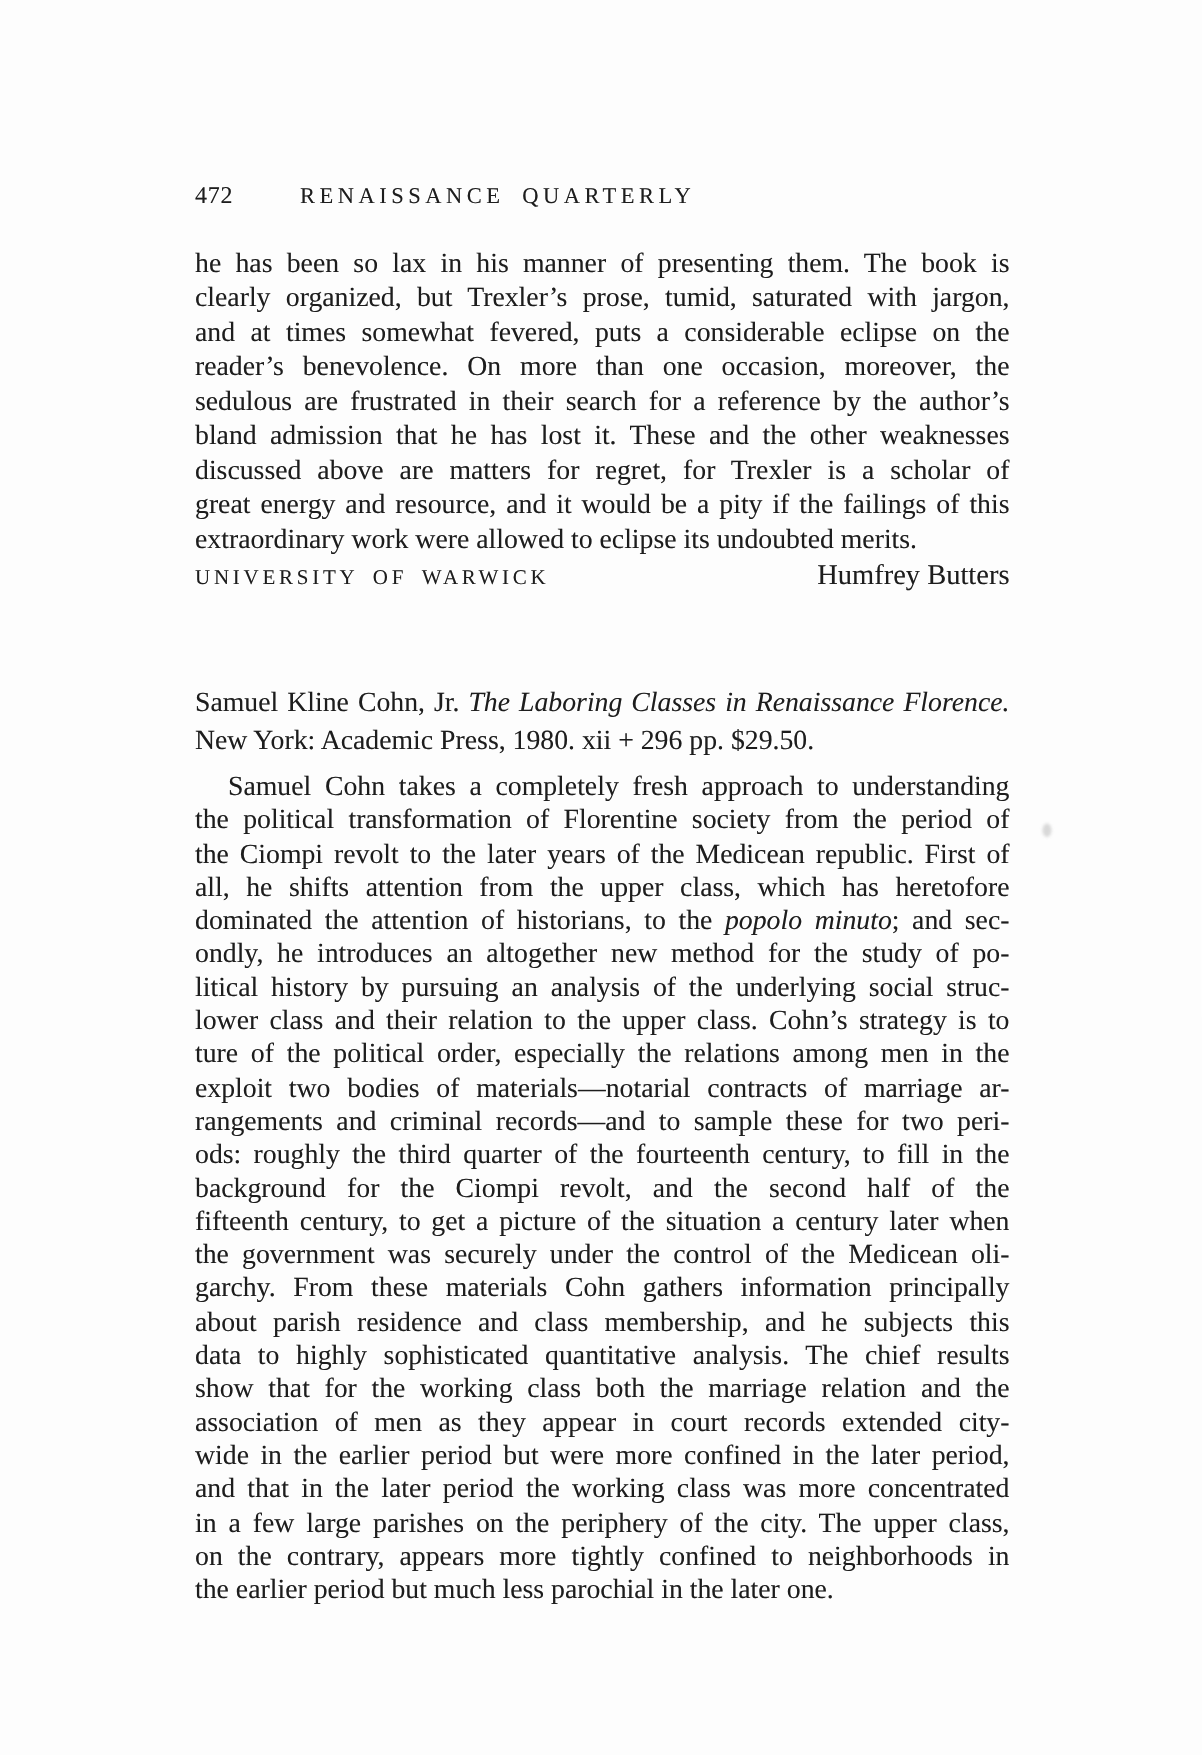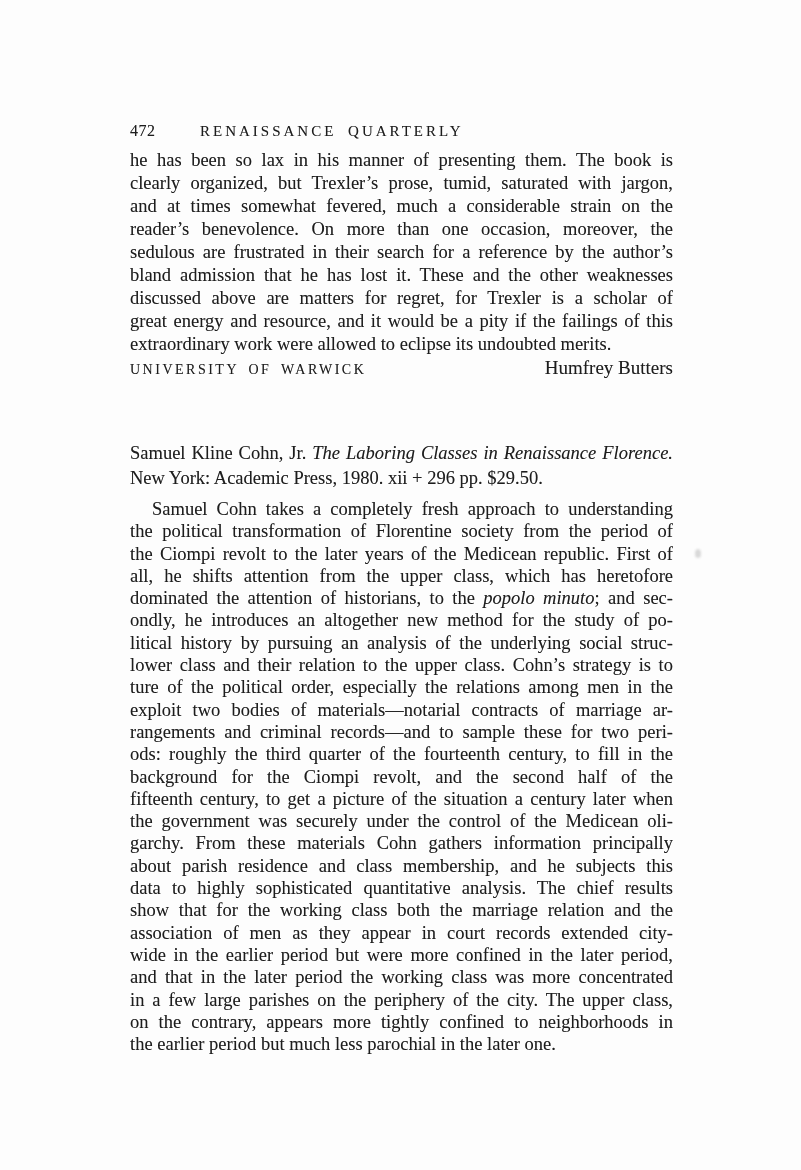--- a/index.html
+++ b/index.html
@@ -39,21 +39,21 @@
   }
   
   .tline {
     text-align: justify;
     text-align-last: justify;
     font-size: 18.5px;
   }
   .tline.last { text-align-last: left; }
   .tline.indent { text-indent: 22px; }
   .it { font-style: italic; }
-  .para1 { margin-top: 8px; }
+  .para1 { margin-top: 24px; }
   .para1 .tline { line-height: 23px; }
   .citation { margin-top: 60px; }
   .citation .tline { line-height: 25px; }
   .reviewbody { margin-top: 7px; }
   .reviewbody .tline { line-height: 22.3px; }
   
   .sigline {
     display: flex;
     justify-content: space-between;
     align-items: baseline;
@@ -86,21 +86,21 @@
 
     <div class="pagehead">
       <span class="pagenum">472</span>
       <span class="journal">RENAISSANCE QUARTERLY</span>
       <span class="pagenum spacer"></span>
     </div>
 
     <div class="para1">
         <div class="tline"><span>he has been so lax in his manner of presenting them. The book is</span></div>
         <div class="tline"><span>clearly organized, but Trexler’s prose, tumid, saturated with jargon,</span></div>
-        <div class="tline"><span>and at times somewhat fevered, much a considerable strain on the</span></div>
+        <div class="tline"><span>and at times somewhat fevered, puts a considerable eclipse on the</span></div>
         <div class="tline"><span>reader’s benevolence. On more than one occasion, moreover, the</span></div>
         <div class="tline"><span>sedulous are frustrated in their search for a reference by the author’s</span></div>
         <div class="tline"><span>bland admission that he has lost it. These and the other weaknesses</span></div>
         <div class="tline"><span>discussed above are matters for regret, for Trexler is a scholar of</span></div>
         <div class="tline"><span>great energy and resource, and it would be a pity if the failings of this</span></div>
         <div class="tline last"><span>extraordinary work were allowed to eclipse its undoubted merits.</span></div>
       </div>
 
     <div class="sigline">
       <span class="affil">UNIVERSITY OF WARWICK</span>

